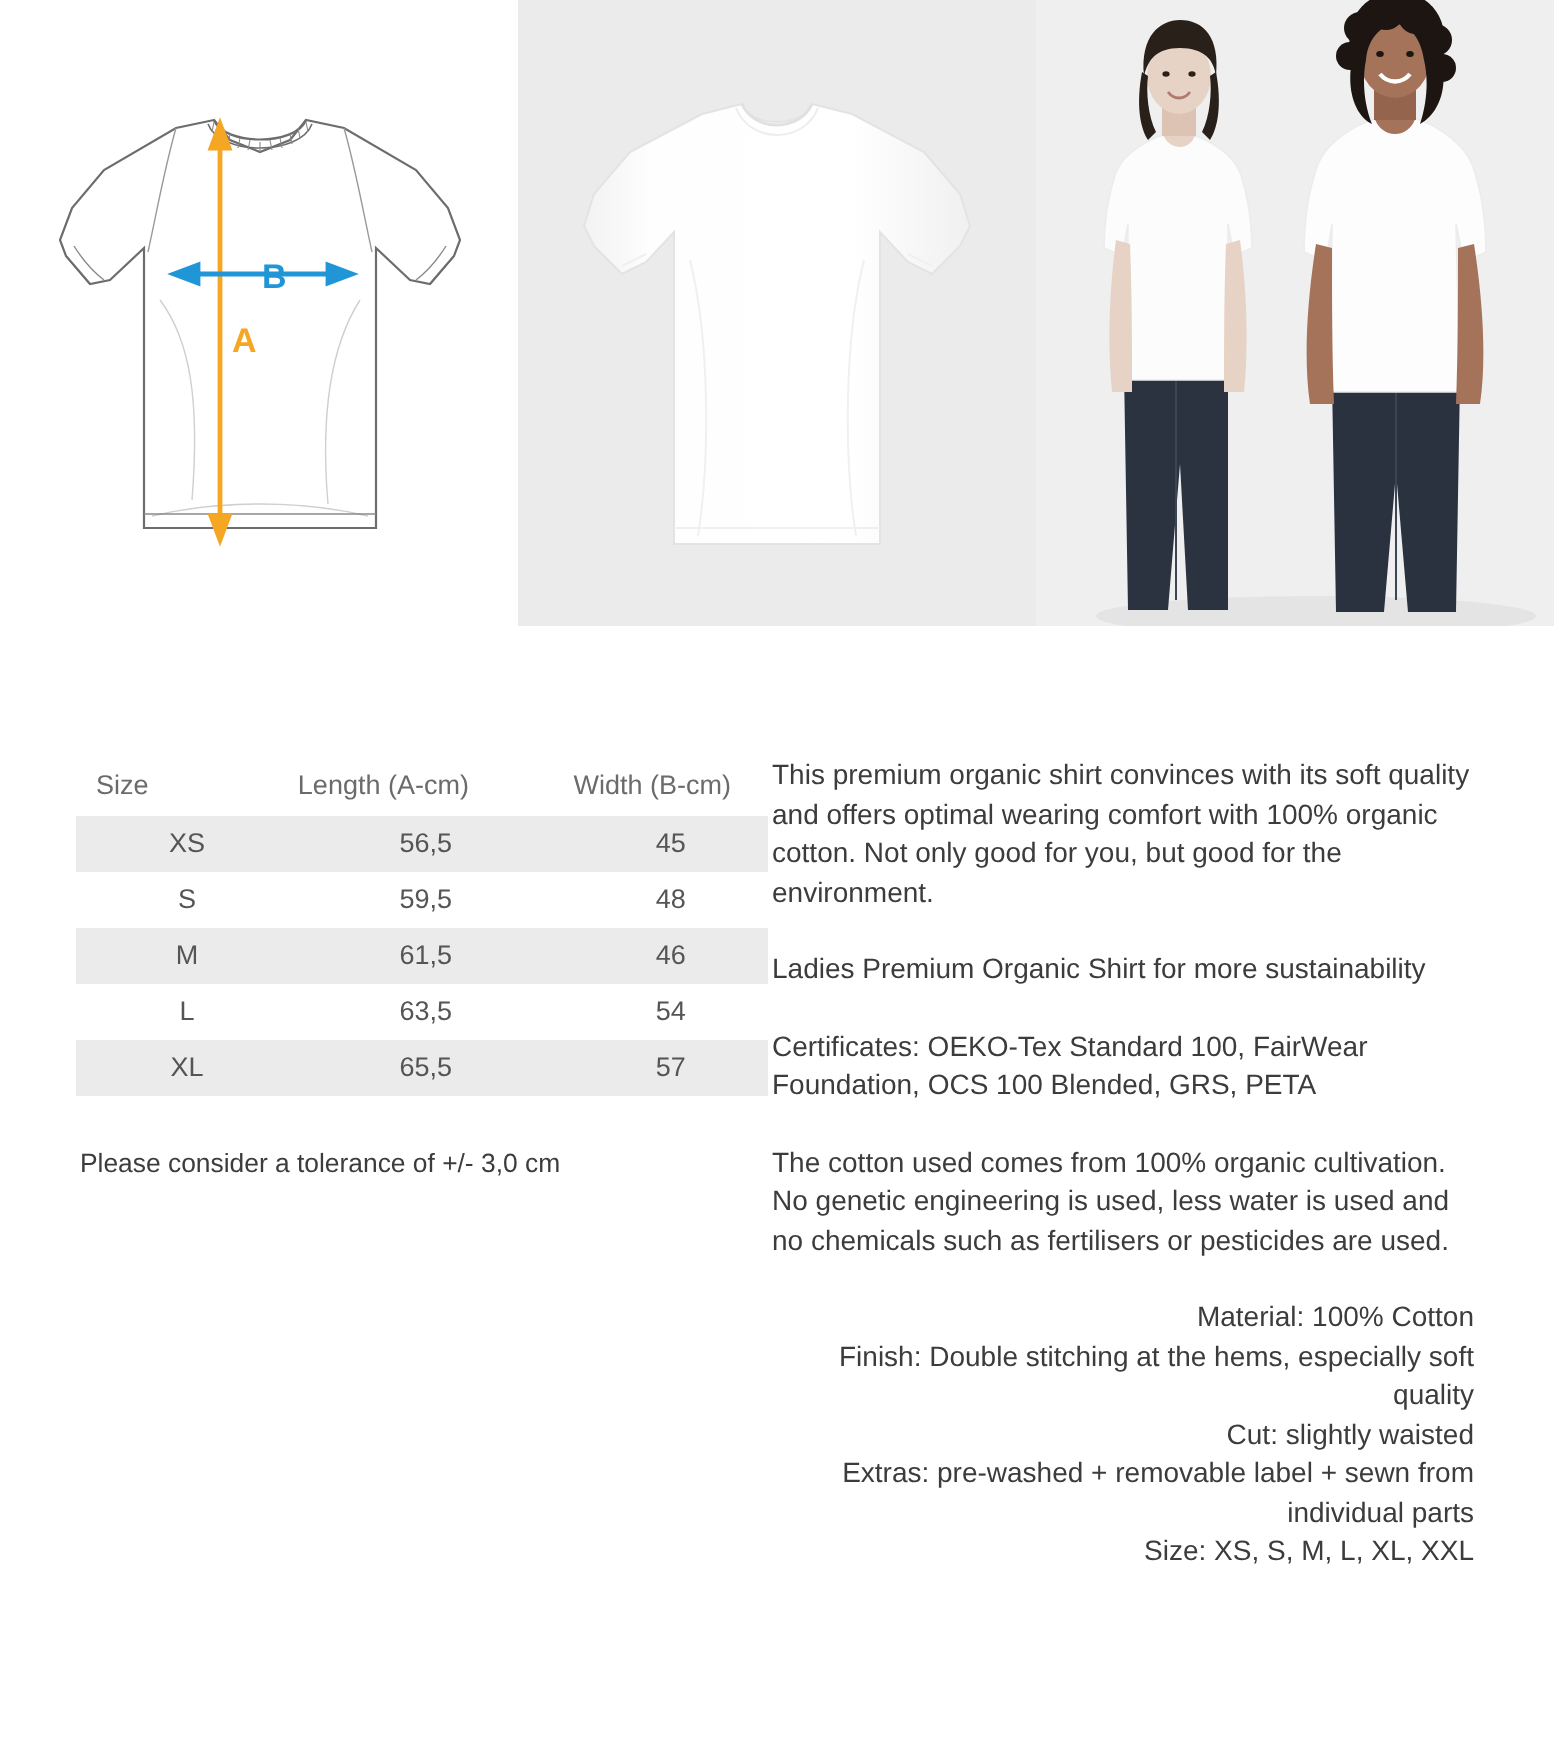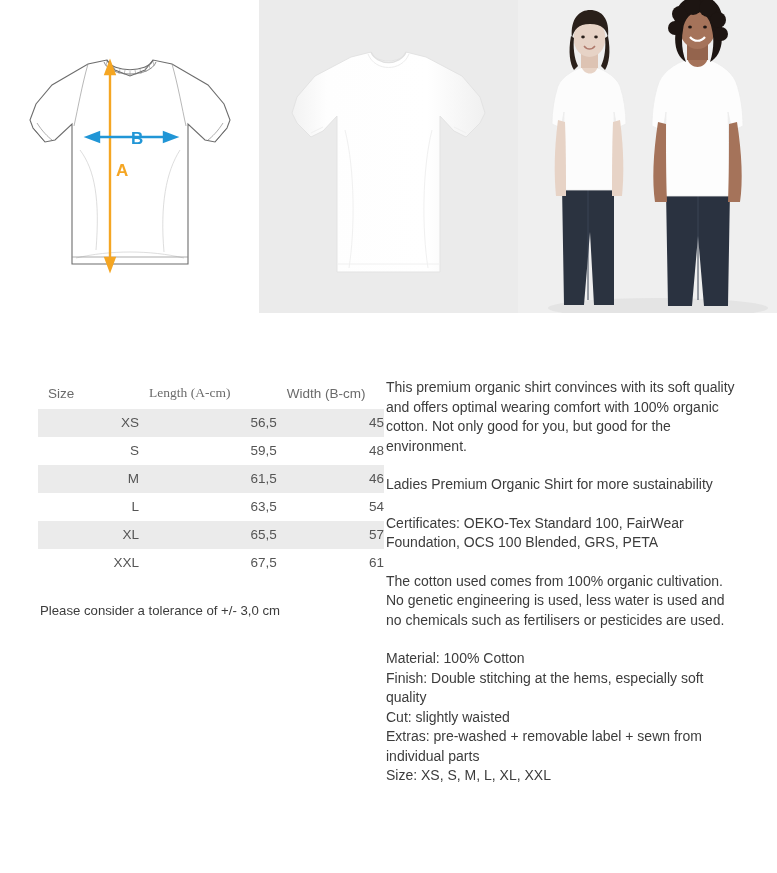--- a/index.html
+++ b/index.html
@@ -76,49 +76,50 @@
     font-size: 13.5px;
   }
   table.size-table th {
     text-align: left;
     font-weight: normal;
     color: #6b6b6b;
     padding: 7px 0 8px 10px;
     background: #ffffff;
   }
   table.size-table td {
-    text-align: right;
+    text-align: center;
     padding: 6px 0 7px 10px;
     color: #555555;
   }
   table.size-table tr.odd td {
     background: #ebebeb;
   }
   table.size-table tr.even td {
     background: #ffffff;
   }
   .col-size { width: 100px; }
-  .col-length { width: 140px; font-family: Liberation Serif, serif; }
+  .col-length { width: 140px; }
   .col-width { width: 106px; }
 
   .tolerance {
     margin-top: 26px;
     padding-left: 2px;
     font-size: 13.2px;
     color: #3c3c3c;
   }
 
   .para {
     margin: 0 0 19px 0;
   }
   .spec-list {
     margin: 0;
   }
   .spec-line {
     white-space: pre-wrap;
+    text-align: right;
   }
 </style>
 </head>
 <body>
 
 <div class="image-row">
 
   <div class="panel panel-measure">
     <svg class="measure-svg" width="259" height="313" viewBox="0 0 259 313">
 
@@ -290,25 +291,20 @@
         <tr class="even">
           <td>L</td>
           <td>63,5</td>
           <td>54</td>
         </tr>
         <tr class="odd">
           <td>XL</td>
           <td>65,5</td>
           <td>57</td>
         </tr>
-        <tr class="even">
-          <td>XXL</td>
-          <td>67,5</td>
-          <td>61</td>
-        </tr>
       </tbody>
     </table>
 
     <div class="tolerance">Please consider a tolerance of +/- 3,0 cm</div>
   </div>
 
   <div class="right-col">
     <p class="para">This premium organic shirt convinces with its soft quality and offers optimal wearing comfort with 100% organic cotton. Not only good for you, but good for the environment.</p>
     <p class="para">Ladies Premium Organic Shirt for more sustainability</p>
     <p class="para">Certificates: OEKO-Tex Standard 100, FairWear Foundation, OCS 100 Blended, GRS, PETA</p>

